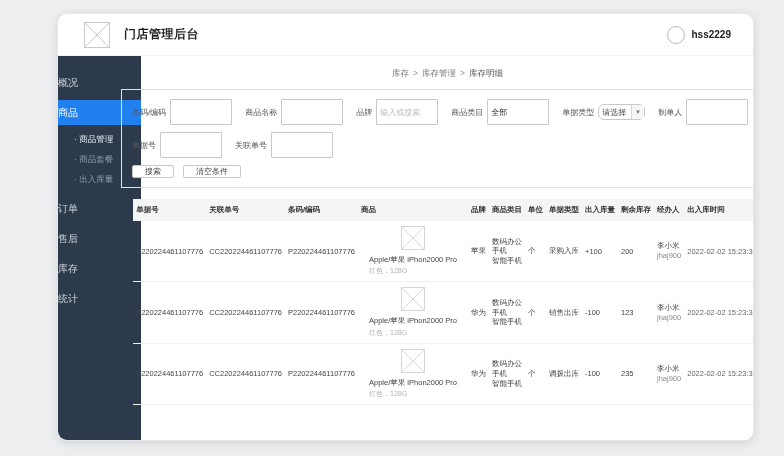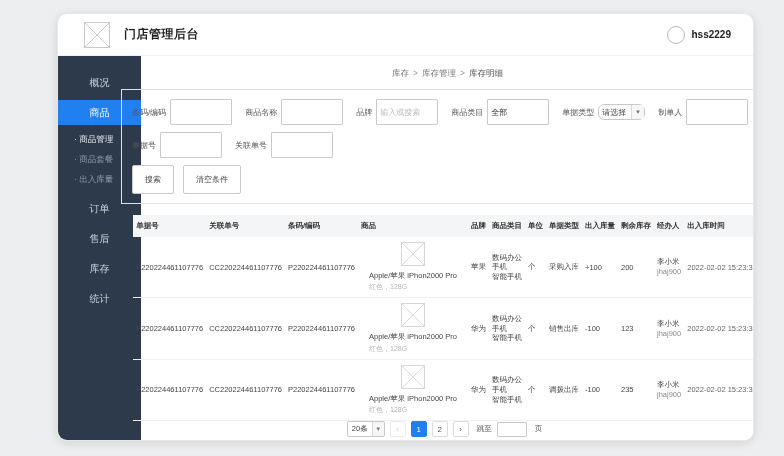--- a/index.html
+++ b/index.html
@@ -14,21 +14,21 @@
   .logo { width: 26px; height: 26px; border: 1px solid #c9c9c9; flex: 0 0 26px; }
   .logo svg, .imgbox svg { display: block; width: 100%; height: 100%; }
   .apptitle { font-size: 12px; font-weight: bold; color: #1f1f1f; margin-left: 14px; letter-spacing: .5px; }
   .hdr-right { margin-left: auto; display: flex; align-items: center; gap: 7px; }
   .avatar { width: 18px; height: 18px; border: 1px solid #b9b9b9; border-radius: 50%; background: #fff; }
   .username { font-size: 10px; font-weight: bold; color: #222; }
 
   
   .bodyw { flex: 1; display: flex; min-height: 0; }
   .sidebar { width: 83px; flex: 0 0 83px; background: #2d3a4b; padding-top: 14px; }
-  .side-item { height: 25px; line-height: 25px; text-align: center; font-size: 10px; color: #cdd5de; margin-bottom: 5px; cursor: pointer; }
+  .side-item { height: 25px; line-height: 25px; font-size: 10px; color: #cdd5de; margin-bottom: 5px; cursor: pointer; }
   .side-item.active { background: #2080f0; color: #fff; }
   .side-sub { font-size: 8.5px; color: #8e9cab; padding: 4px 0 4px 16px; cursor: pointer; }
   .side-sub::before { content: "· "; }
   .side-sub.cur { color: #e9eef3; }
   .side-gap { height: 6px; }
 
   .main { flex: 1; display: flex; flex-direction: column; padding: 10px 13px 16px 12px; min-width: 0; background: #fff; align-items: center; }
 
   .crumbs { font-size: 8.5px; color: #777; margin: 2px 0 9px 2px; }
   .crumbs .sep { margin: 0 4px; color: #999; }
@@ -38,21 +38,21 @@
   .fpanel { border: 1px solid #e2e2e2; padding: 9px 10px 9px 10px; }
   .frow { display: flex; align-items: center; margin-bottom: 7px; flex-wrap: nowrap; }
   .ffield { display: flex; align-items: center; margin-right: 13px; }
   .flabel { font-size: 8px; color: #555; margin-right: 4px; white-space: nowrap; }
   .finput { width: 62px; height: 16px; border: 1px solid #c9c9c9; border-radius: 1px; font-size: 8px; padding: 12px 3px; color: #333; font-family: "Liberation Sans", sans-serif; background: #fff; }
   .finput::placeholder { color: #bcbcbc; }
   .fselect { width: 47px; height: 16px; border: 1px solid #c9c9c9; border-radius: 6px; display: flex; align-items: center; background: #fff; cursor: pointer; }
   .fselect .sval { flex: 1; font-size: 8px; color: #444; padding-left: 3px; }
   .fselect .sarrow { width: 13px; height: 100%; border-left: 1px solid #d8d8d8; display: flex; align-items: center; justify-content: center; font-size: 7px; color: #777; background: #f6f6f6; }
   .btnrow { display: flex; gap: 9px; margin-top: 3px; }
-  .btn { border: 1px solid #c9c9c9; background: #fff; border-radius: 2px; font-size: 8px; color: #444; padding: 8px 12px; cursor: pointer; font-family: "Liberation Sans", sans-serif; }
+  .btn { border: 1px solid #c9c9c9; background: #fff; border-radius: 2px; font-size: 8px; color: #444; padding: 0 12px; cursor: pointer; font-family: "Liberation Sans", sans-serif; }
 
   
   table { width: 100%; border-collapse: collapse; margin-top: 11px; table-layout: auto; }
   th { background: #f4f5f6; font-size: 7.5px; font-weight: bold; color: #333; text-align: left; padding: 6px 3px; white-space: nowrap; }
   td { font-size: 7.5px; color: #444; padding: 5px 3px; border-bottom: 1px solid #f1f1f1; vertical-align: middle; }
   td.nw { white-space: nowrap; }
   .prodcell { display: flex; align-items: center; gap: 5px; min-width: 104px; flex-direction: column; }
   .imgbox { width: 24px; height: 24px; border: 1px solid #d6d6d6; flex: 0 0 24px; background: #fff; }
   .pname { font-size: 7.5px; color: #444; line-height: 1.25; }
   .pspec { font-size: 7px; color: #b3b3b3; margin-top: 2px; }
@@ -274,29 +274,16 @@
             <td>235</td>
             <td>
               <div class="hname">李小米</div>
               <div class="hid">jhaj900</div>
             </td>
             <td class="timecol">2022-02-02 15:23:34</td>
           </tr>
         </tbody>
       </table>
 
-      <div class="pager">
-        <div class="psize">
-          <span class="sval">20条</span>
-          <span class="sarrow">▾</span>
-        </div>
-        <div class="pbtn disabled">‹</div>
-        <div class="pbtn active">1</div>
-        <div class="pbtn">2</div>
-        <div class="pbtn">›</div>
-        <span class="jumptext">跳至</span>
-        <input class="jumpinput" style="">
-        <span class="jumptext">页</span>
-      </div>
 
     </div>
   </div>
 </div>
 
 </body></html>

